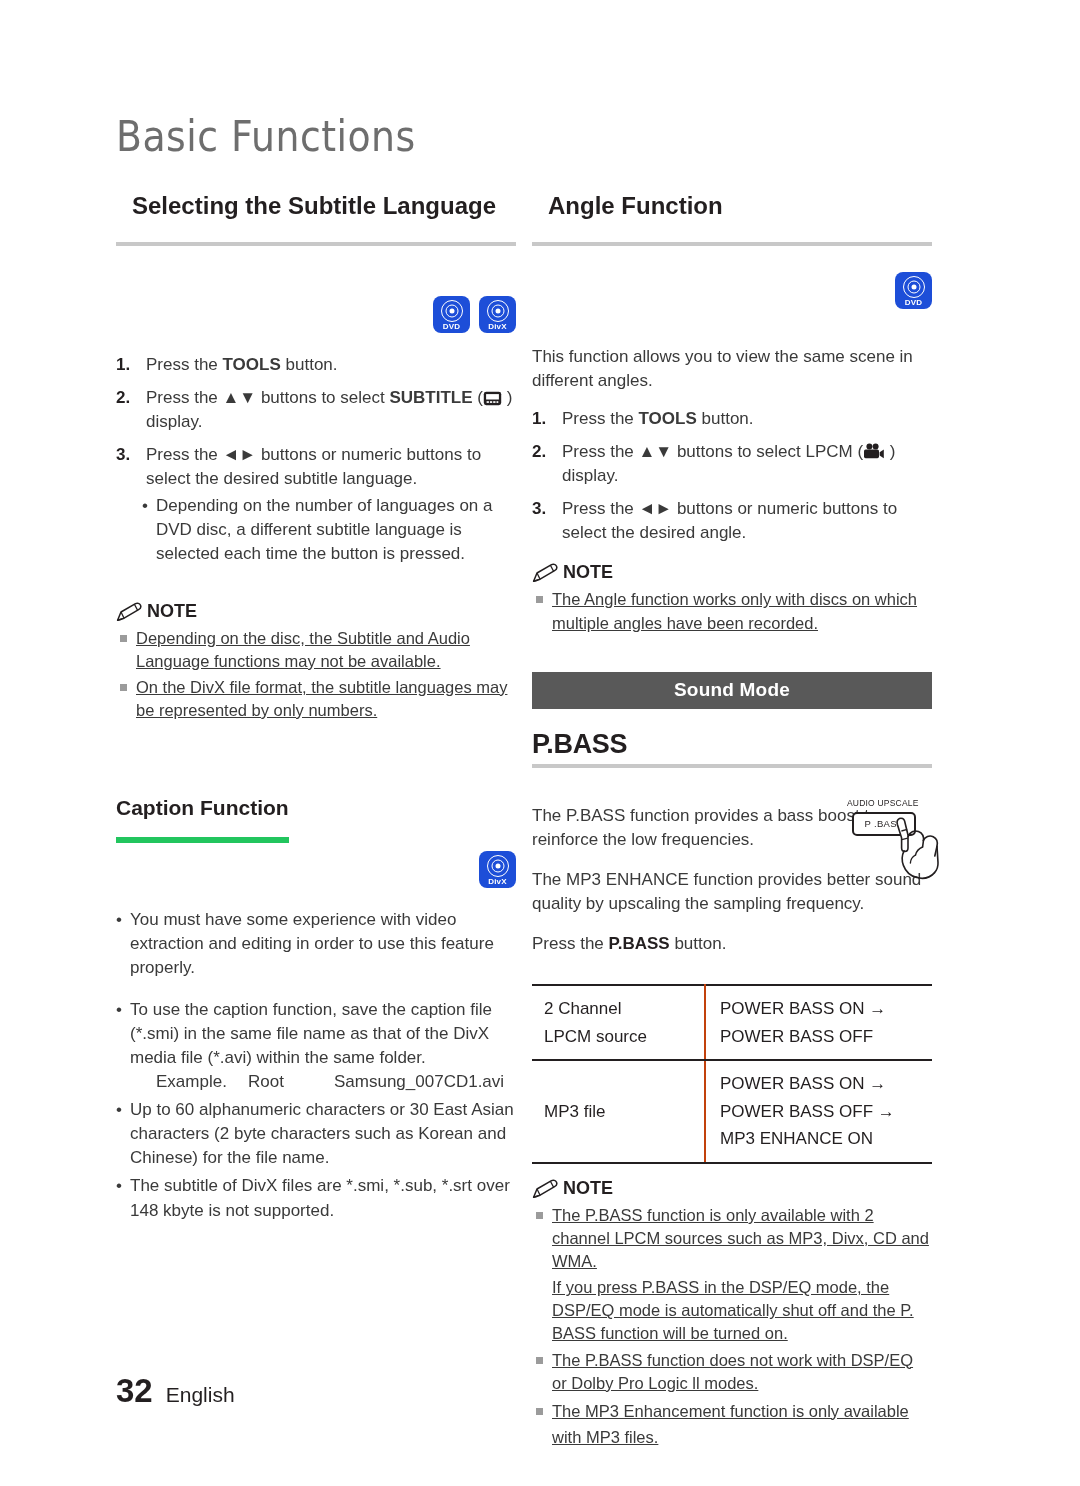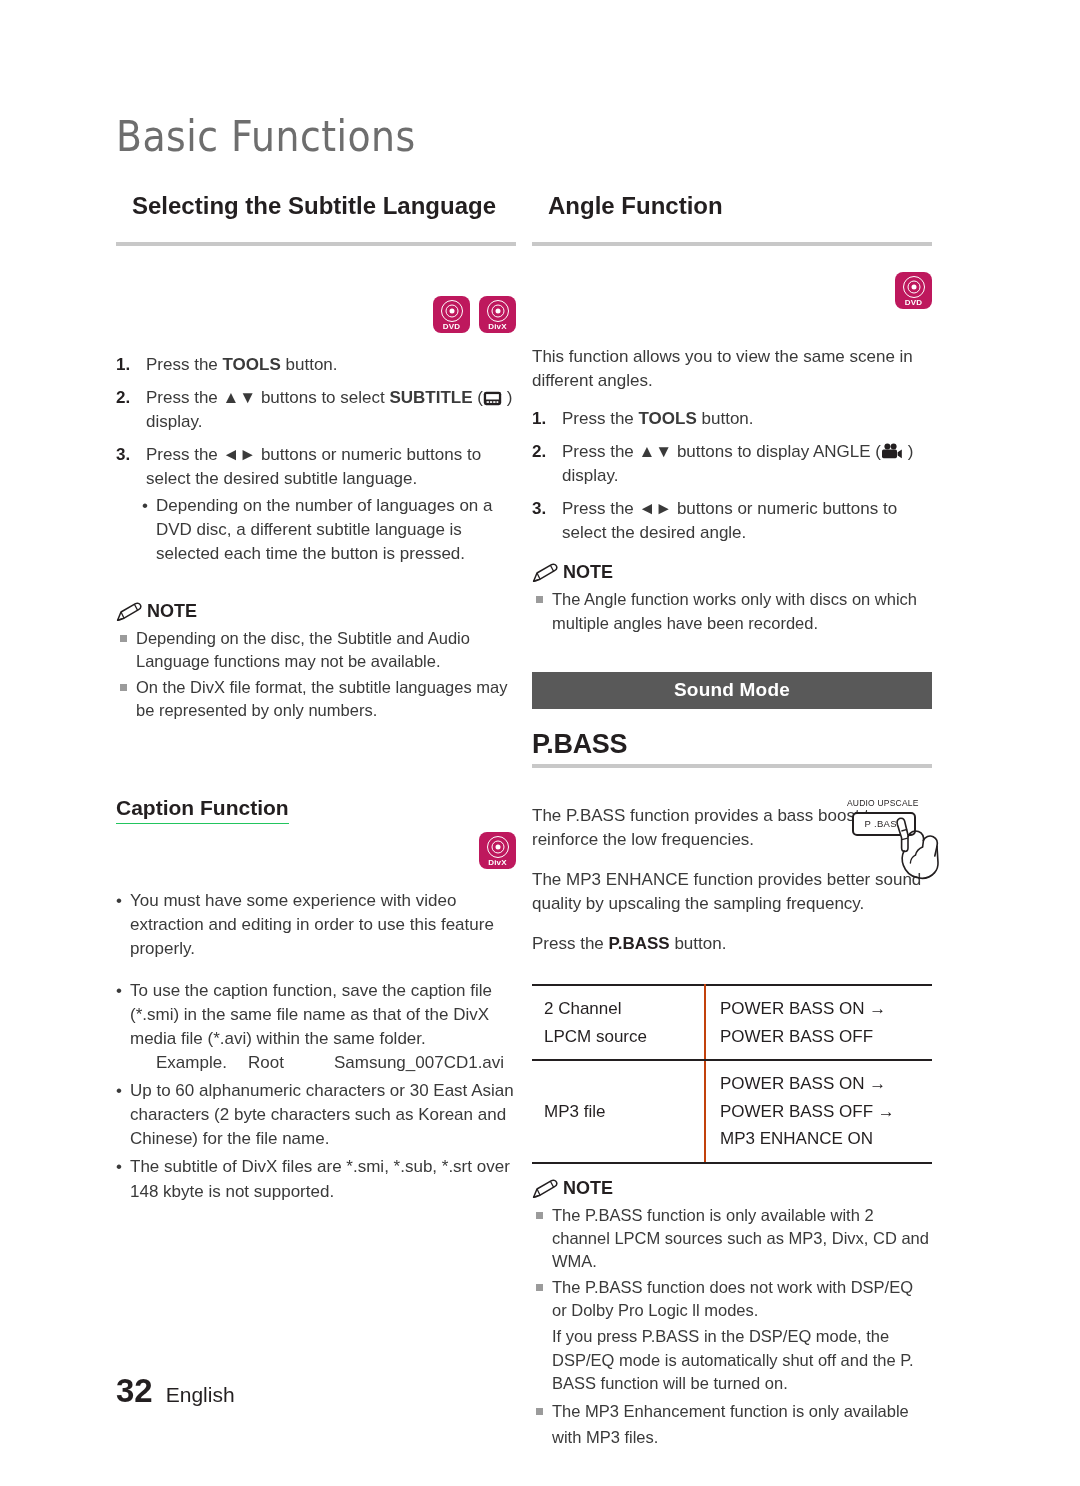--- a/index.html
+++ b/index.html
@@ -64,22 +64,22 @@
     background: #c8c8c8;
     width: 100%;
     margin-bottom: 6px;
   }
   .h-minor {
     font-size: 21px;
     font-weight: bold;
     color: #231f20;
     margin: 0;
     display: inline-block;
-    padding-bottom: 3px;
-    border-bottom: 1px solid #22c55e;
+    padding-bottom: 17px;
+    border-bottom: 6px solid #22c55e;
     line-height: 1.2;
   }
   .h-pbass {
     font-size: 27px;
     font-weight: bold;
     color: #231f20;
     margin: 0;
     padding-bottom: 4px;
     letter-spacing: -0.3px;
   }
@@ -98,21 +98,21 @@
   
   .icon-row {
     display: flex;
     justify-content: flex-end;
     gap: 9px;
   }
   .media-icon {
     width: 37px;
     height: 37px;
     border-radius: 8px;
-    background: #be185d;
+    background: #1d4ed8;
     position: relative;
     flex: none;
   }
   .media-icon .disc {
     position: absolute;
     left: 50%;
     top: 4px;
     transform: translateX(-50%);
     width: 22px;
     height: 22px;
@@ -224,21 +224,21 @@
     padding-left: 4px;
     box-sizing: border-box;
   }
   .note-item .sq i {
     display: inline-block;
     width: 7px; height: 7px;
     background: #9b9b9b;
     position: relative;
     top: -2px;
   }
-  .note-item .ntext { flex: 1; }
+  .note-item .ntext { flex: 1; text-decoration: underline; }
 
   
   .example-line { display: flex; }
   .example-line .ex-label { width: 92px; flex: none; margin-left: 26px; }
   .example-line .ex-root { width: 86px; flex: none; }
 
   
   .pb-table {
     width: 100%;
     border-collapse: collapse;
@@ -456,21 +456,21 @@
 
     <p class="para">This function allows you to view the same scene in different angles.</p>
 
     <ul class="steps">
       <li class="step">
         <span class="step-num">1.</span>
         <span class="step-body"><span>Press the </span><b>TOOLS</b><span> button.</span></span>
       </li>
       <li class="step">
         <span class="step-num">2.</span>
-        <span class="step-body"><span>Press the ▲▼ buttons to display ANGLE</span><span> (<svg class="inline-ico" width="22" height="17" viewBox="0 0 22 17">
+        <span class="step-body"><span>Press the ▲▼ buttons to select LPCM</span><span> (<svg class="inline-ico" width="22" height="17" viewBox="0 0 22 17">
                 <circle cx="6.4" cy="3.4" r="3.0" fill="#231f20"></circle>
                 <circle cx="12.6" cy="3.4" r="3.0" fill="#231f20"></circle>
                 <rect x="1.0" y="6.6" width="15.0" height="8.6" rx="1.6" fill="#231f20"></rect>
                 <path d="M16.6 9.2 L20.8 6.6 L20.8 15.2 L16.6 12.6 Z" fill="#231f20"></path>
               </svg> )</span><span> display.</span></span>
       </li>
       <li class="step">
         <span class="step-num">3.</span>
         <span class="step-body">Press the ◄► buttons or numeric buttons to select the desired angle.</span>
       </li>
@@ -544,27 +544,27 @@
         <path d="M1.6 18.3 L6.2 17.0" fill="none" stroke="#231f20" stroke-width="1.3"></path>
         <path d="M18.4 2.2 L21.6 8.2" fill="none" stroke="#231f20" stroke-width="1.3"></path>
       </svg>
       <span>NOTE</span>
     </div>
     <ul class="note-list">
       <li class="note-item">
         <span class="sq"><i></i></span>
         <span class="ntext">The P.BASS function is only available with 2 channel LPCM sources such as MP3, Divx, CD and WMA.</span>
       </li>
+      <li class="note-item cont">
+        <span class="sq"></span>
+        <span class="ntext">If you press P.BASS in the DSP/EQ mode, the DSP/EQ mode is automatically shut off and the P. BASS function will be turned on.</span>
+      </li>
       <li class="note-item">
         <span class="sq"><i></i></span>
         <span class="ntext">The P.BASS function does not work with DSP/EQ or Dolby Pro Logic ll modes.</span>
-      </li>
-      <li class="note-item cont">
-        <span class="sq"></span>
-        <span class="ntext">If you press P.BASS in the DSP/EQ mode, the DSP/EQ mode is automatically shut off and the P. BASS function will be turned on.</span>
       </li>
       <li class="note-item" style="margin-top:2px;line-height:1.62">
         <span class="sq"><i></i></span>
         <span class="ntext">The MP3 Enhancement function is only available with MP3 files.</span>
       </li>
     </ul>
   </div>
 
   <div class="pbass-art">
     <div class="upscale-label">AUDIO UPSCALE</div>

